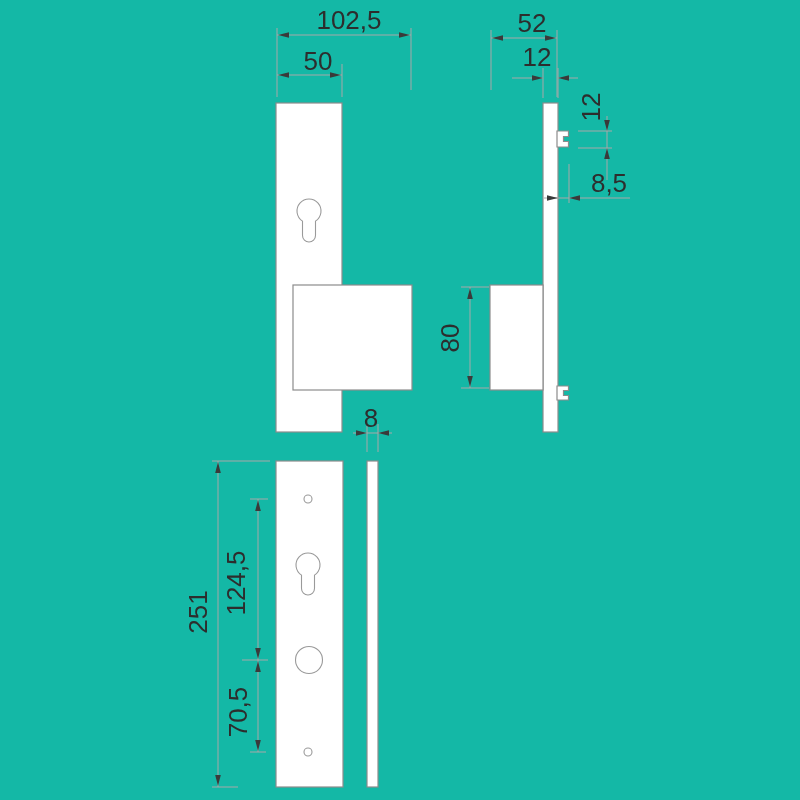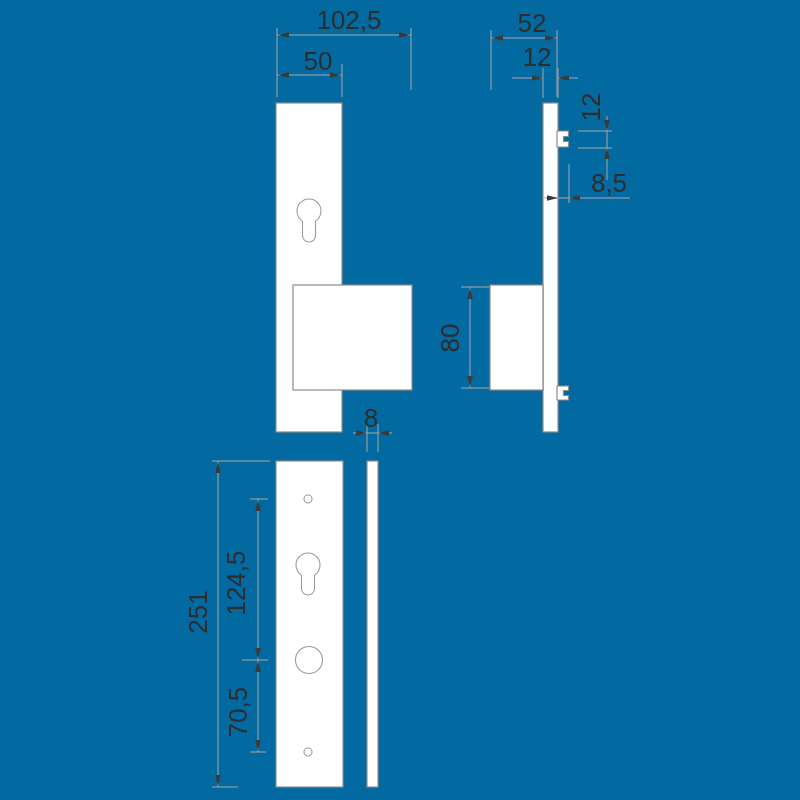--- a/index.html
+++ b/index.html
@@ -8,21 +8,21 @@
     background: #ffffff;
     width: 800px;
     height: 800px;
     overflow: hidden;
     font-family: "Liberation Sans", sans-serif;
   }
   .canvas {
     position: relative;
     width: 800px;
     height: 800px;
-    background: #0369a1;
+    background: #14b8a6;
   }
   svg { display: block; }
   .outline {
     fill: #ffffff;
     stroke: #8c8c8c;
     stroke-width: 1.2;
   }
   .hole {
     fill: #ffffff;
     stroke: #9a9a9a;

